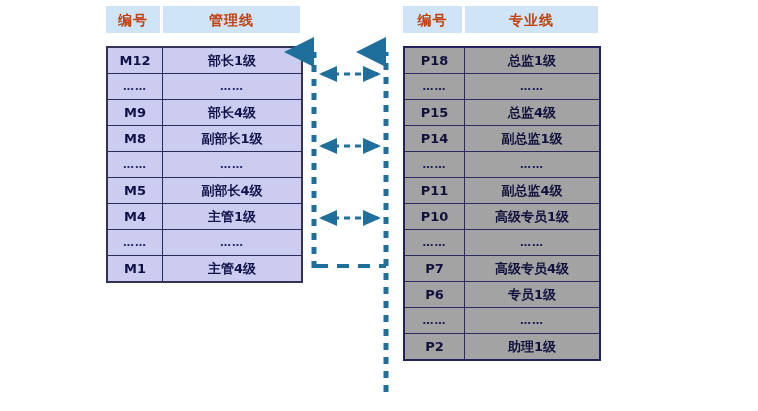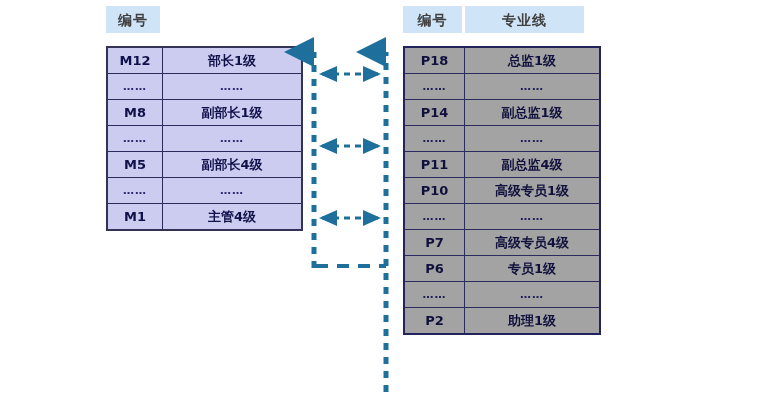--- a/index.html
+++ b/index.html
@@ -19,34 +19,34 @@
     position: relative;
     width: 758px;
     height: 411px;
   }
 
   
   .hdr {
     position: absolute;
     height: 27px;
     background: #cfe4f7;
-    color: #404040;
+    color: #c2410c;
     font-weight: bold;
     font-size: 14px;
     letter-spacing: 1px;
     display: flex;
     align-items: center;
     justify-content: center;
     line-height: 1;
   }
 
   #hdr-m-code { left: 106px; top: 6px; width: 54px; }
   #hdr-m-name { left: 163px; top: 6px; width: 137px; }
   #hdr-p-code { left: 403px; top: 6px; width: 59px; }
-  #hdr-p-name { left: 465px; top: 6px; width: 119px; }
+  #hdr-p-name { left: 465px; top: 6px; width: 133px; }
 
   
   .grid {
     position: absolute;
     border-collapse: collapse;
     table-layout: fixed;
     border-radius: 19px;
   }
   .grid td {
     border: 1px solid #2b2b5e;
@@ -99,65 +99,78 @@
     height: 411px;
     pointer-events: none;
   }
 </style>
 </head>
 <body>
 
 <div id="canvas">
 
   <div class="hdr" id="hdr-m-code">编号</div>
+  <div class="hdr" id="hdr-m-name">管理线</div>
   <div class="hdr" id="hdr-p-code">编号</div>
   <div class="hdr" id="hdr-p-name">专业线</div>
 
   <table class="grid" id="table-management">
     <tbody>
         <tr>
           <td class="code">M12</td>
           <td class="name">部长1级</td>
         </tr>
         <tr>
           <td class="code ell">……</td>
           <td class="name ell">……</td>
         </tr>
         <tr>
+          <td class="code">M9</td>
+          <td class="name">部长4级</td>
+        </tr>
+        <tr>
           <td class="code">M8</td>
           <td class="name">副部长1级</td>
         </tr>
         <tr>
           <td class="code ell">……</td>
           <td class="name ell">……</td>
         </tr>
         <tr>
           <td class="code">M5</td>
           <td class="name">副部长4级</td>
         </tr>
         <tr>
+          <td class="code">M4</td>
+          <td class="name">主管1级</td>
+        </tr>
+        <tr>
           <td class="code ell">……</td>
           <td class="name ell">……</td>
         </tr>
         <tr>
           <td class="code">M1</td>
           <td class="name">主管4级</td>
         </tr>
       </tbody>
   </table>
 
   <table class="grid" id="table-professional">
     <tbody>
         <tr>
           <td class="code">P18</td>
           <td class="name">总监1级</td>
         </tr>
         <tr>
           <td class="code ell">……</td>
           <td class="name ell">……</td>
+        </tr>
+        <tr>
+          <td class="code">P15</td>
+          <td class="name">总监4级</td>
         </tr>
         <tr>
           <td class="code">P14</td>
           <td class="name">副总监1级</td>
         </tr>
         <tr>
           <td class="code ell">……</td>
           <td class="name ell">……</td>
         </tr>
         <tr>

